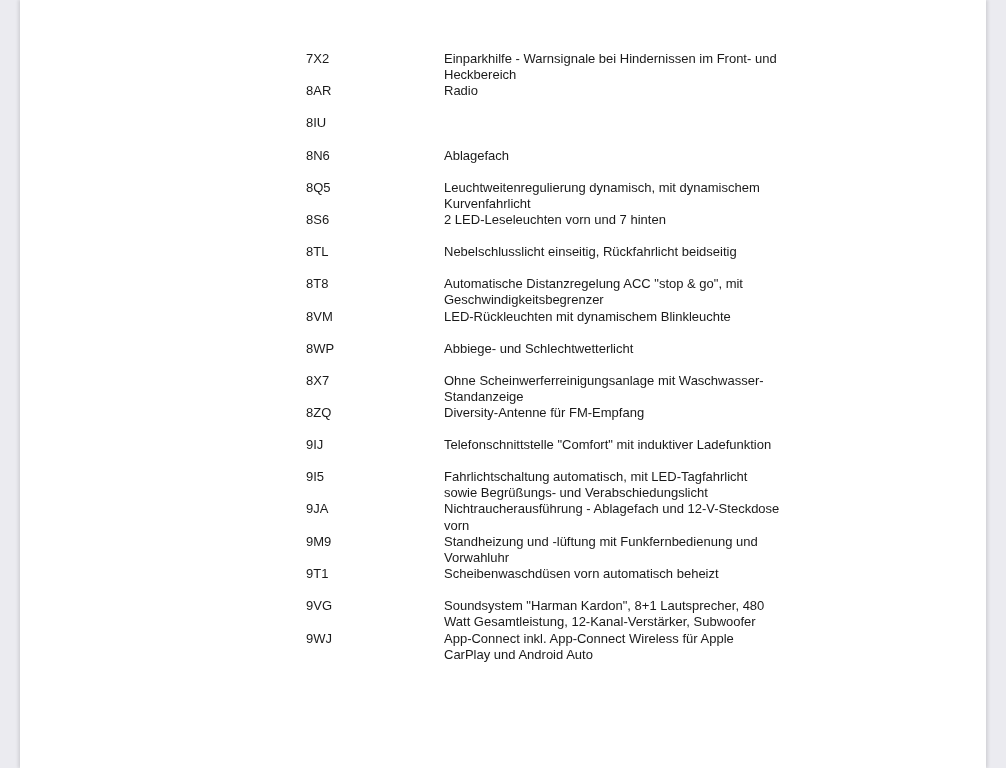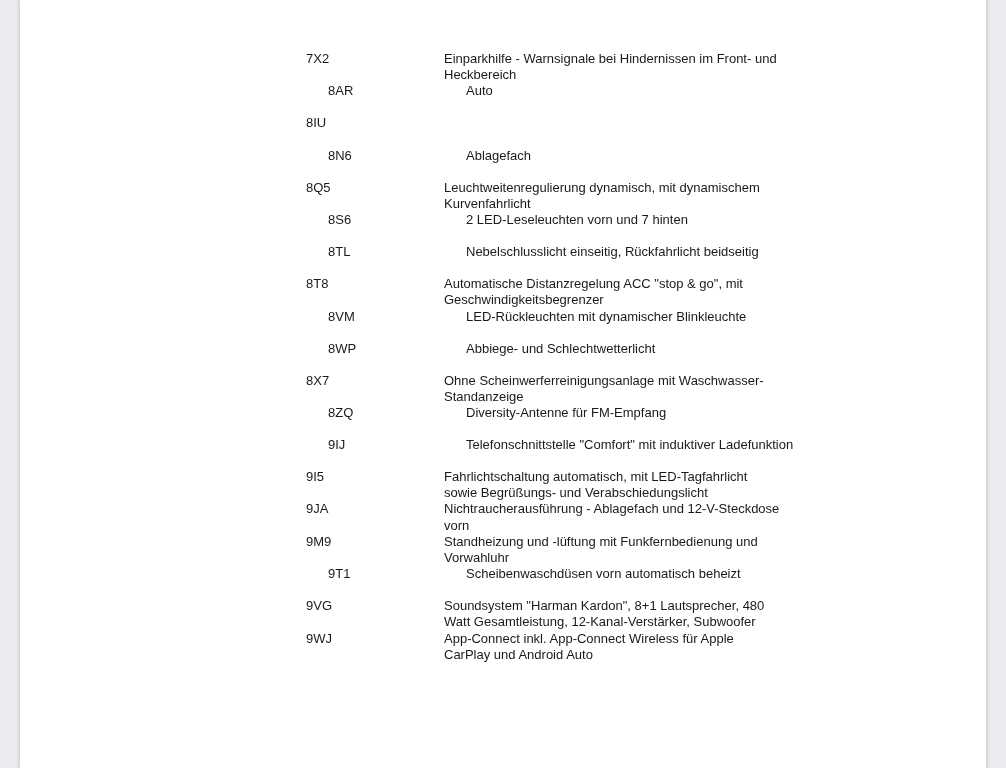--- a/index.html
+++ b/index.html
@@ -32,21 +32,21 @@
       width: 520px;
       font-family: "Liberation Sans", sans-serif;
       font-size: 13px;
       line-height: 16.2px;
       color: #1a1a1a;
     }
     .row {
       display: flex;
       align-items: flex-start;
     }
-    .row.single { height: 32px; margin-left: 22px; }
+    .row.single { height: 32px; }
     .row.double { height: 32.4px; }
     .code {
       width: 138px;
       flex: 0 0 138px;
     }
     .desc {
       width: 345px;
       flex: 0 0 345px;
       white-space: pre-line;
     }
@@ -57,21 +57,21 @@
 <div class="viewer">
   <div class="page">
     <div class="table" id="equipment-table">
       <div class="row double">
         <span class="code">7X2</span>
         <span class="desc">Einparkhilfe - Warnsignale bei Hindernissen im Front- und
 Heckbereich</span>
       </div>
       <div class="row single">
         <span class="code">8AR</span>
-        <span class="desc">Auto</span>
+        <span class="desc">Radio</span>
       </div>
       <div class="row double">
         <span class="code">8IU</span>
       </div>
       <div class="row single">
         <span class="code">8N6</span>
         <span class="desc">Ablagefach</span>
       </div>
       <div class="row double">
         <span class="code">8Q5</span>
@@ -86,21 +86,21 @@
         <span class="code">8TL</span>
         <span class="desc">Nebelschlusslicht einseitig, Rückfahrlicht beidseitig</span>
       </div>
       <div class="row double">
         <span class="code">8T8</span>
         <span class="desc">Automatische Distanzregelung ACC "stop &amp; go", mit
 Geschwindigkeitsbegrenzer</span>
       </div>
       <div class="row single">
         <span class="code">8VM</span>
-        <span class="desc">LED-Rückleuchten mit dynamischer Blinkleuchte</span>
+        <span class="desc">LED-Rückleuchten mit dynamischem Blinkleuchte</span>
       </div>
       <div class="row single">
         <span class="code">8WP</span>
         <span class="desc">Abbiege- und Schlechtwetterlicht</span>
       </div>
       <div class="row double">
         <span class="code">8X7</span>
         <span class="desc">Ohne Scheinwerferreinigungsanlage mit Waschwasser-
 Standanzeige</span>
       </div>

